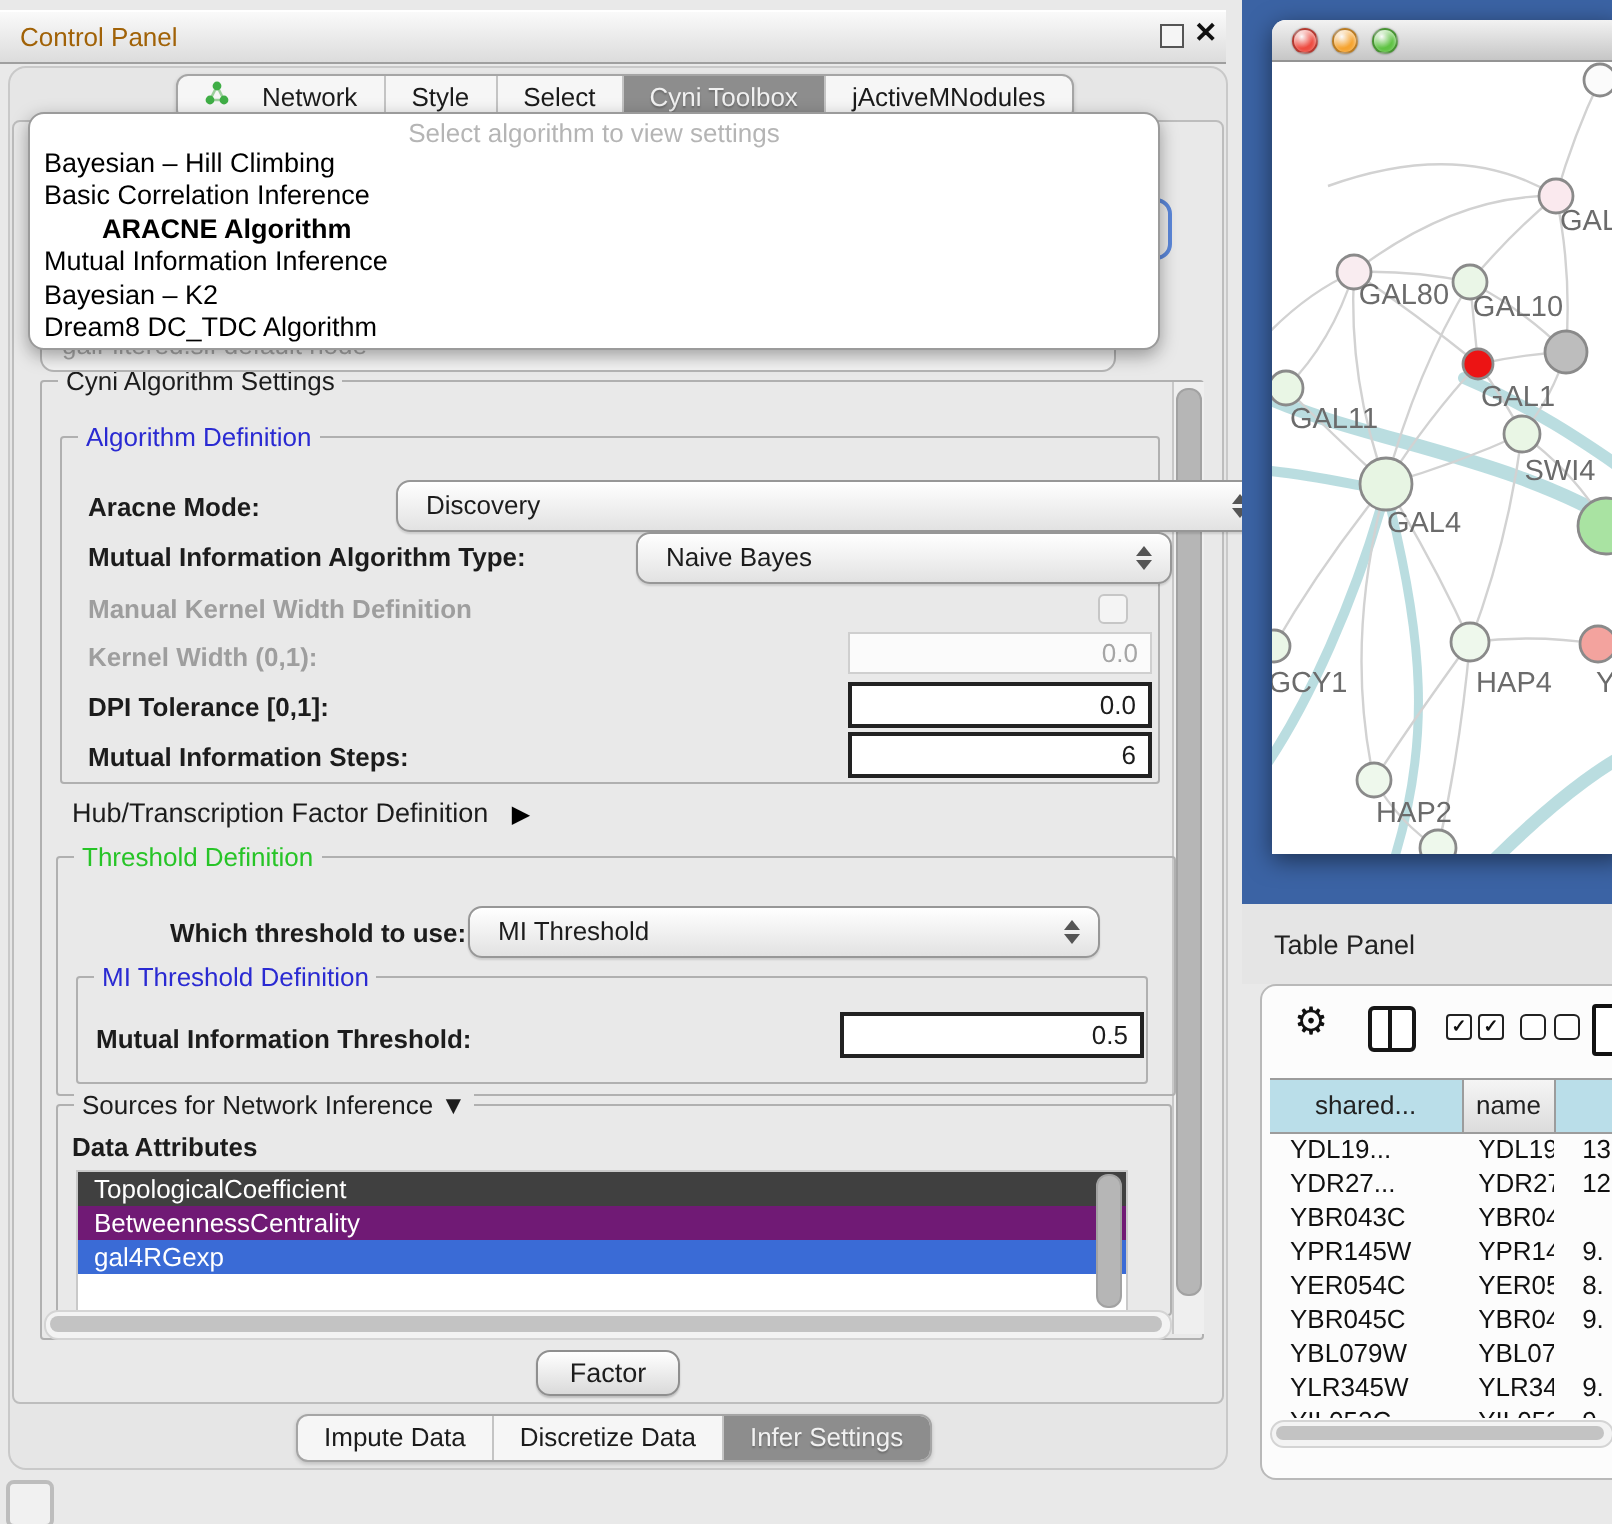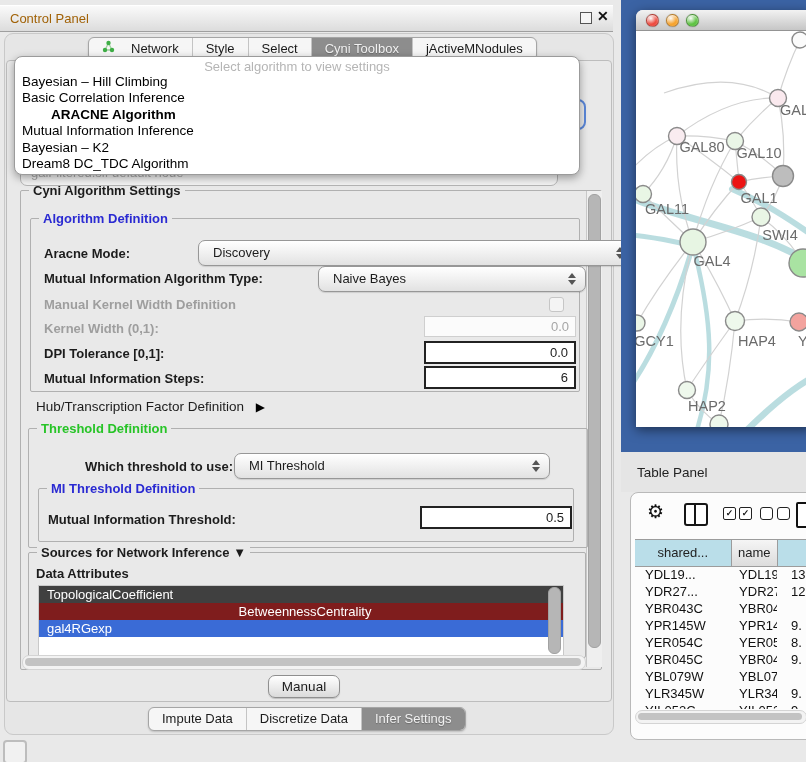--- a/index.html
+++ b/index.html
@@ -27,21 +27,21 @@
   .focus-frag{left:563px;top:99px;width:19px;height:27px;border:2px solid #5b87d9;border-radius:8px;z-index:5;}
   .bg-combo{left:20px;top:160px;width:526px;height:24px;border:1px solid #b5b5b5;border-radius:7px;
             background:#f3f3f3;color:#a9a9a9;line-height:24px;padding-left:10px;z-index:1;}
   .popup{left:14px;top:56px;width:564px;height:115px;background:#fff;border:1px solid #9b9b9b;
          border-radius:8px;box-shadow:0 3px 9px rgba(0,0,0,.35);z-index:10;overflow:hidden;padding-top:2px;}
   .pop-placeholder{text-align:center;color:#b5b5b5;height:15px;line-height:15px;font-size:13px;}
   .pop-item{height:16.4px;line-height:16.4px;padding-left:7px;font-size:13.5px;color:#000;}
   .pop-item.bold{font-weight:700;padding-left:36px;}
   
   .group{border:1px solid #b0b0b0;border-radius:2px;}
-  .group-label{position:absolute;top:-8px;left:8px;background:#e9e9e9;padding:0 4px;font-size:13px;font-weight:bold;}
+  .group-label{position:absolute;top:-8px;left:8px;background:#e9e9e9;padding:0 4px;font-size:13px;}
   .blue{color:#2a2ad2;} .green{color:#27c427;}
   .flabel{font-weight:700;font-size:13px;} .gray{color:#9e9e9e;}
   .combo{border:1px solid #979797;border-radius:7px;background:linear-gradient(#ffffff,#e2e2e2);
          box-shadow:inset 0 1px 0 #fff,0 1px 1px rgba(0,0,0,.12);height:24px;line-height:24px;padding-left:14px;}
   .spin{position:absolute;right:9px;top:5px;width:9px;height:14px;}
   .spin:before,.spin:after{content:"";position:absolute;left:1px;border-left:4px solid transparent;border-right:4px solid transparent;}
   .spin:before{top:1px;border-bottom:5px solid #555;}
   .spin:after{bottom:1px;border-top:5px solid #555;}
   .field{height:19px;line-height:19px;background:#fff;text-align:right;padding-right:6px;font-size:13px;}
   .field.active{border:2px solid #222;}
@@ -178,29 +178,29 @@
 </div>
 <div class="abs flabel" style="left:48px;top:512px;">Mutual Information Threshold:</div>
 <div class="abs field active" style="left:420px;top:506px;width:142px;">0.5</div>
 
 <div class="abs group" style="left:28px;top:552px;width:556px;height:104px;">
   <span class="group-label"><span>Sources for Network Inference</span> <span>▼</span></span>
 </div>
 <div class="abs flabel" style="left:36px;top:566px;">Data Attributes</div>
 <div class="abs attr-list" style="left:38px;top:585px;width:524px;height:69px;" id="attr-list">
     <div class="attr-item" style="background: #404040;">TopologicalCoefficient</div>
-    <div class="attr-item" style="background: #7f1d1d; text-align: center;">BetweennessCentrality</div>
+    <div class="attr-item" style="background: #701a75;">BetweennessCentrality</div>
     <div class="attr-item" style="background: rgb(58, 107, 214);">gal4RGexp</div>
   </div>
 <div class="abs vthumb" style="left:548px;top:587px;width:11px;height:65px;"></div>
 <div class="abs htrack" style="left:22px;top:655px;width:562px;height:13px;">
   <span class="hthumb" style="left:2px;top:2px;width:556px;height:8px;"></span>
 </div>
 
-<div class="abs btn" style="left:268px;top:675px;width:70px;height:21px;">Manual</div>
+<div class="abs btn" style="left:268px;top:675px;width:70px;height:21px;">Factor</div>
 
 <div class="abs seg-bar" style="left:148px;top:707px;" id="bottom-tabs">
     <div class="seg">
       <span>Impute Data</span>
     </div>
     <div class="seg">
       <span>Discretize Data</span>
     </div>
     <div class="seg sel">
       <span>Infer Settings</span>

